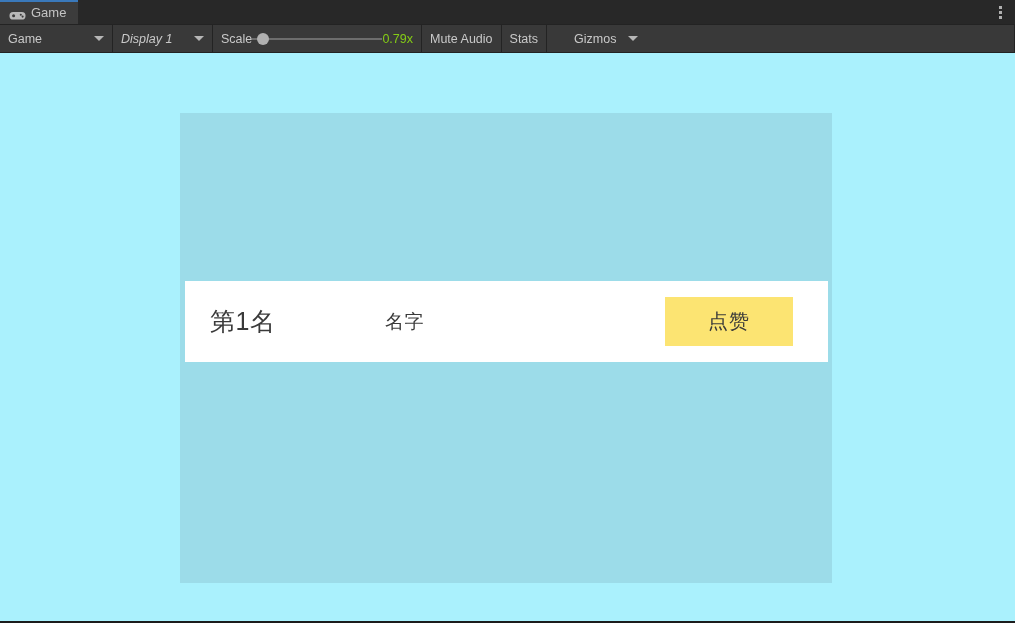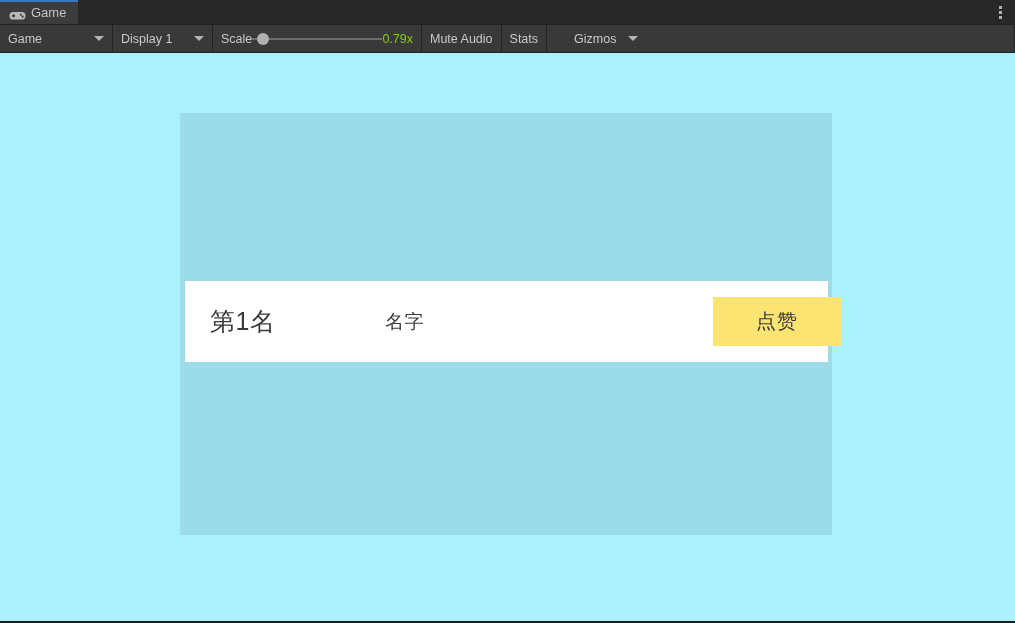--- a/index.html
+++ b/index.html
@@ -106,21 +106,21 @@
     border-right: 1px solid #232323;
     padding: 0 8px;
     white-space: nowrap;
     user-select: none;
   }
   .tb-dropdown {
     justify-content: space-between;
     gap: 10px;
   }
   .tb-dd-game   { width: 113px; }
-  .tb-dd-display{ width: 100px; }
+  .tb-dd-display{ width: 100px; font-style: italic; }
   .tb-dd-res    { width: 197px; }
   .caret {
     width: 0; height: 0;
     border-left: 5px solid transparent;
     border-right: 5px solid transparent;
     border-top: 5px solid #b6b6b6;
     flex: 0 0 auto;
   }
   .tb-scale {
     width: 209px;
@@ -175,21 +175,21 @@
     overflow: hidden;
     border-bottom: 2px solid #1c1c1c;
     box-sizing: border-box;
   }
 
   .panel {
     position: absolute;
     left: 180px;
     top: 60px;
     width: 652px;
-    height: 422px;
+    height: 470px;
     background: #9cdce9;
   }
 
   .row {
     position: absolute;
     left: 5px;
     top: 168px;
     width: 643px;
     height: 81px;
     background: #ffffff;
@@ -221,21 +221,20 @@
     display: flex;
     align-items: center;
     justify-content: center;
     color: #3a3a3a;
     font-size: 20px;
     border: none;
     padding: 0;
     font-family: inherit;
     cursor: pointer;
     letter-spacing: 1px;
-    margin-left: 48px;
   }
 </style>
 </head>
 <body>
 
 <div id="unity-window">
 
   <div class="tab-strip">
     <div class="tab active">
       <span class="gamepad-icon">

